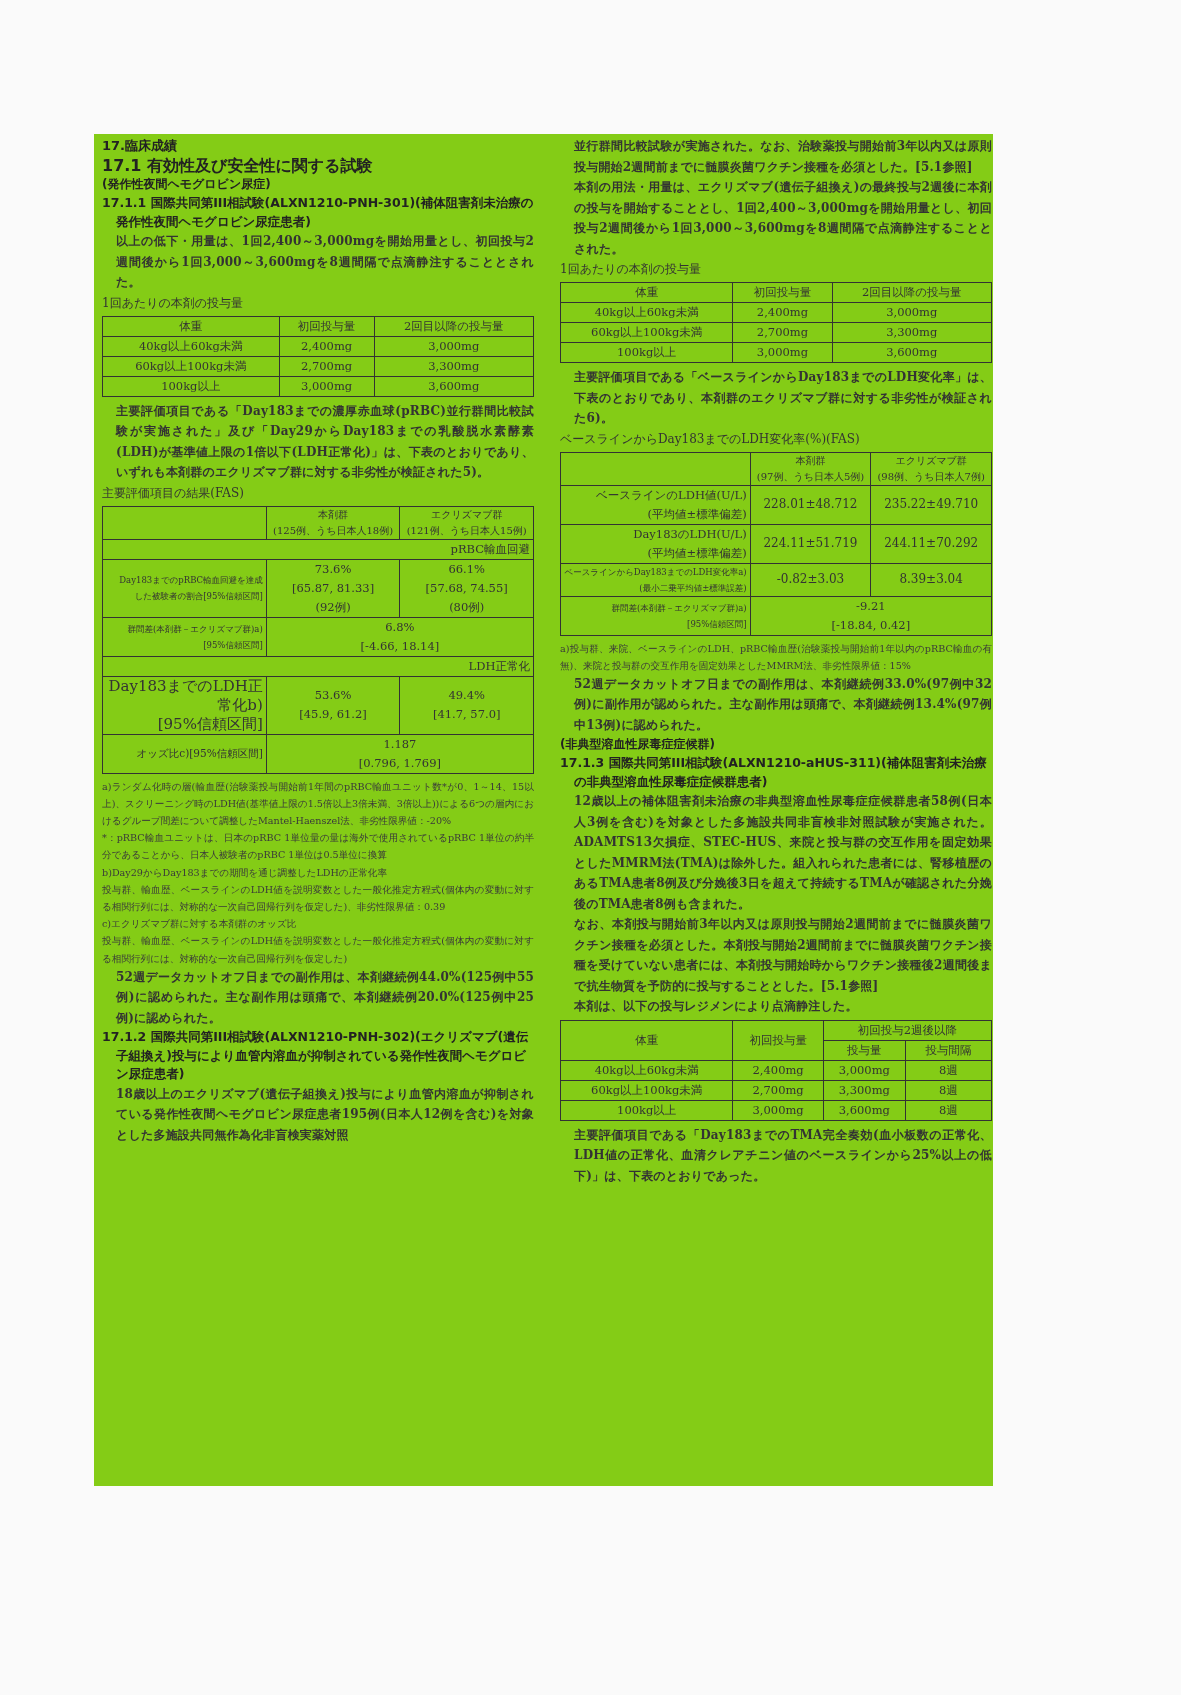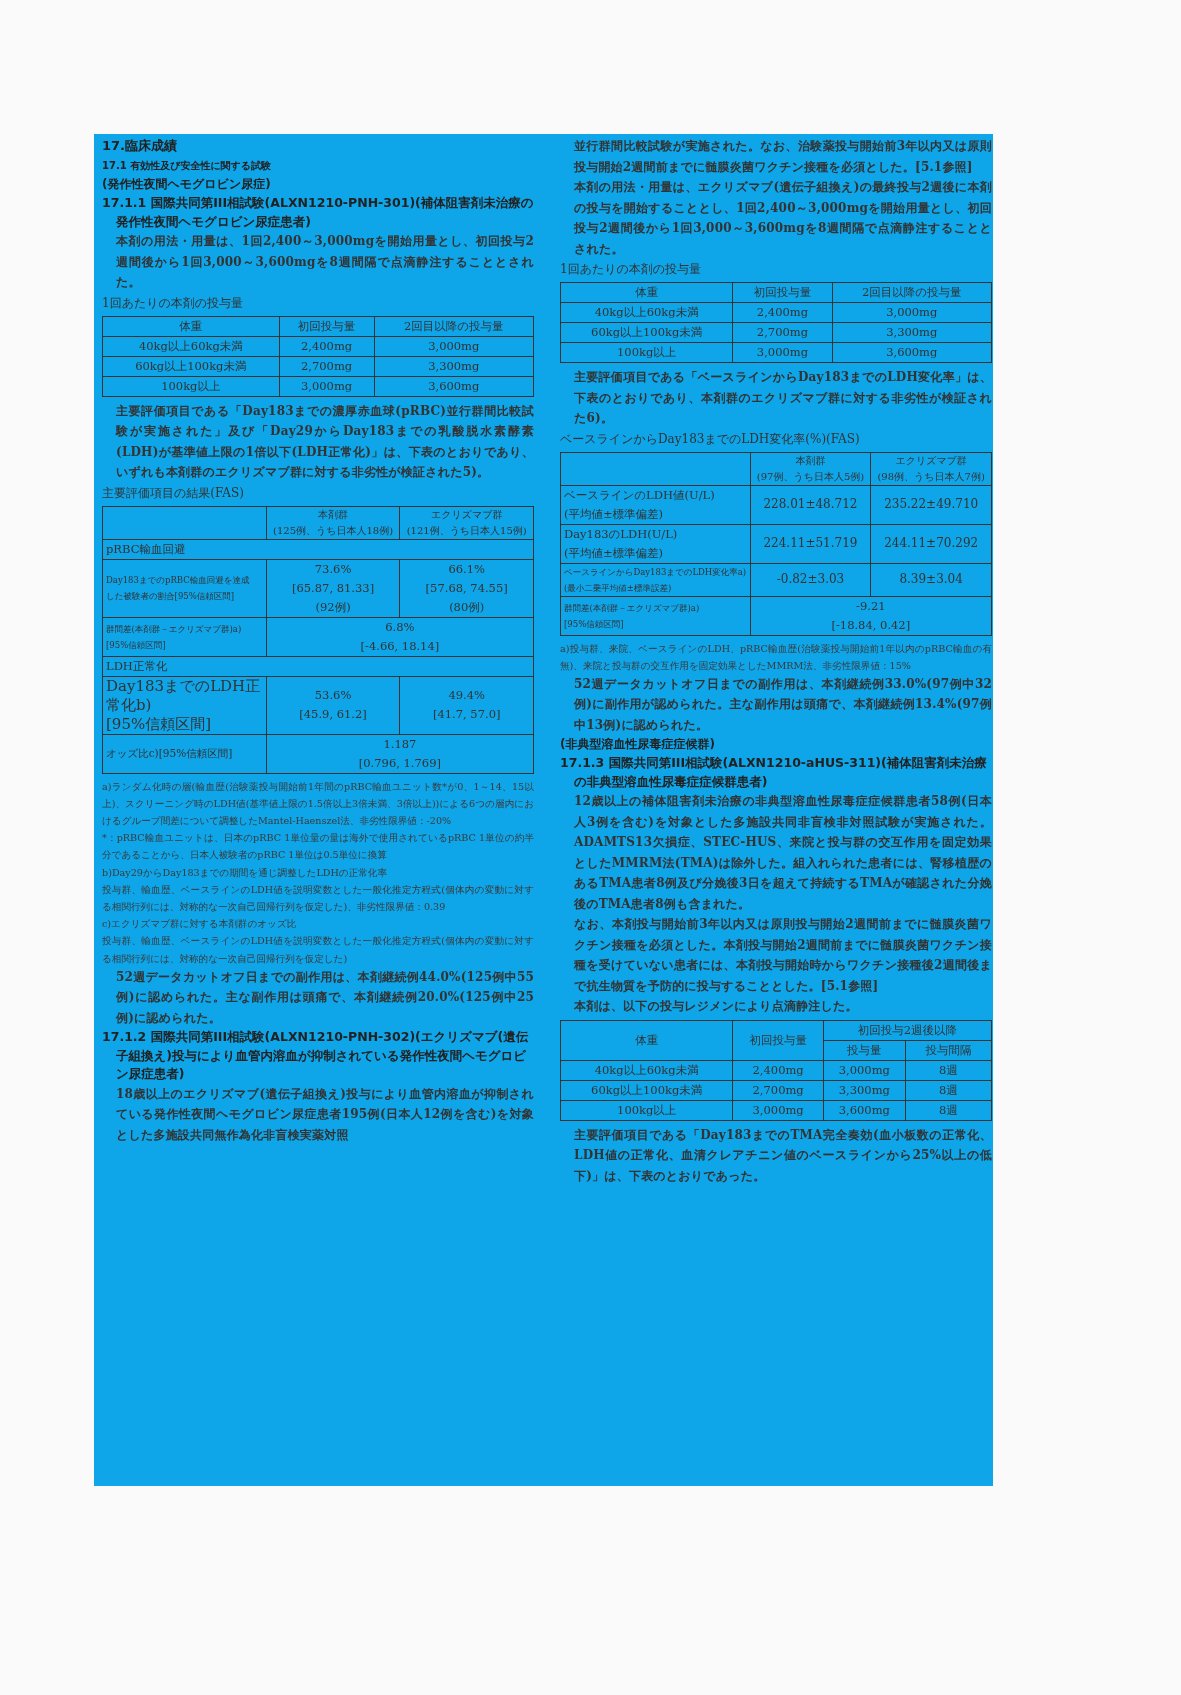--- a/index.html
+++ b/index.html
@@ -8,36 +8,36 @@
     background: #fafafa;
     font-family: "DejaVu Serif", "Liberation Serif", serif;
     color: #2a2a2a;
     position: relative;
     overflow: hidden;
   }
   .page {
     position: absolute;
     left: 94px; top: 134px;
     width: 899px; height: 1352px;
-    background: #0ea5e9;
+    background: #84cc16;
   }
   .col {
     position: absolute;
     top: 2px;
     width: 432px;
   }
   .col.left { left: 8px; }
   .col.right { left: 466px; }
   .h1, .h2, .h3, .h4 {
     font-family: "DejaVu Sans", "Liberation Sans", sans-serif;
     font-weight: bold;
     color: #222;
   }
   .h1 { font-size: 13px; line-height: 20px; }
-  .h2 { font-size: 10px; line-height: 19px; }
+  .h2 { font-size: 16px; line-height: 19px; }
   .h3 { font-size: 12px; line-height: 19px; }
   .h4 { font-size: 12.5px; line-height: 18.5px; padding-left: 14px; text-indent: -14px; }
   .p {
     font-size: 12px; line-height: 20.5px;
     padding-left: 14px;
     text-align: justify;
     color: #333;
     letter-spacing: 0.2px;
     font-weight: bold;
   }
@@ -52,36 +52,36 @@
     font-size: 11.5px;
     color: #333;
     margin: 3px 0 4px 0;
   }
   table.t td {
     border: 1.5px solid #333;
     text-align: center;
     padding: 0 3px;
     line-height: 19px;
   }
-  table.t td.l { text-align: left; }
+  table.t td.l { text-align: right; }
   table.t td.small { font-size: 10px; line-height: 16px; }
   table.t td.sm2 { font-size: 8.5px; line-height: 16px; margin-left: 26px; }
   table.t td.mid { font-size: 12px; }
 </style>
 </head>
 <body>
 
 <div class="page">
 
   <div class="col left">
     <div class="h1">17.臨床成績</div>
     <div class="h2">17.1 有効性及び安全性に関する試験</div>
     <div class="h3">(発作性夜間ヘモグロビン尿症)</div>
     <div class="h4">17.1.1 国際共同第III相試験(ALXN1210-PNH-301)(補体阻害剤未治療の発作性夜間ヘモグロビン尿症患者)</div>
-    <div class="p">本剤の用法・用量は、1回2,400～3,000mgを開始用量とし、初回投与2週間後から1回3,000～3,600mgを8週間隔で点滴静注することとされた。</div>
+    <div class="p">以上の低下・用量は、1回2,400～3,000mgを開始用量とし、初回投与2週間後から1回3,000～3,600mgを8週間隔で点滴静注することとされた。</div>
     <div class="cap">1回あたりの本剤の投与量</div>
     <table class="t">
       <colgroup>
           <col style="width:41%">
           <col style="width:22%">
           <col style="width:37%">
         </colgroup>
       <tbody>
           <tr>
         <td>体重</td>

